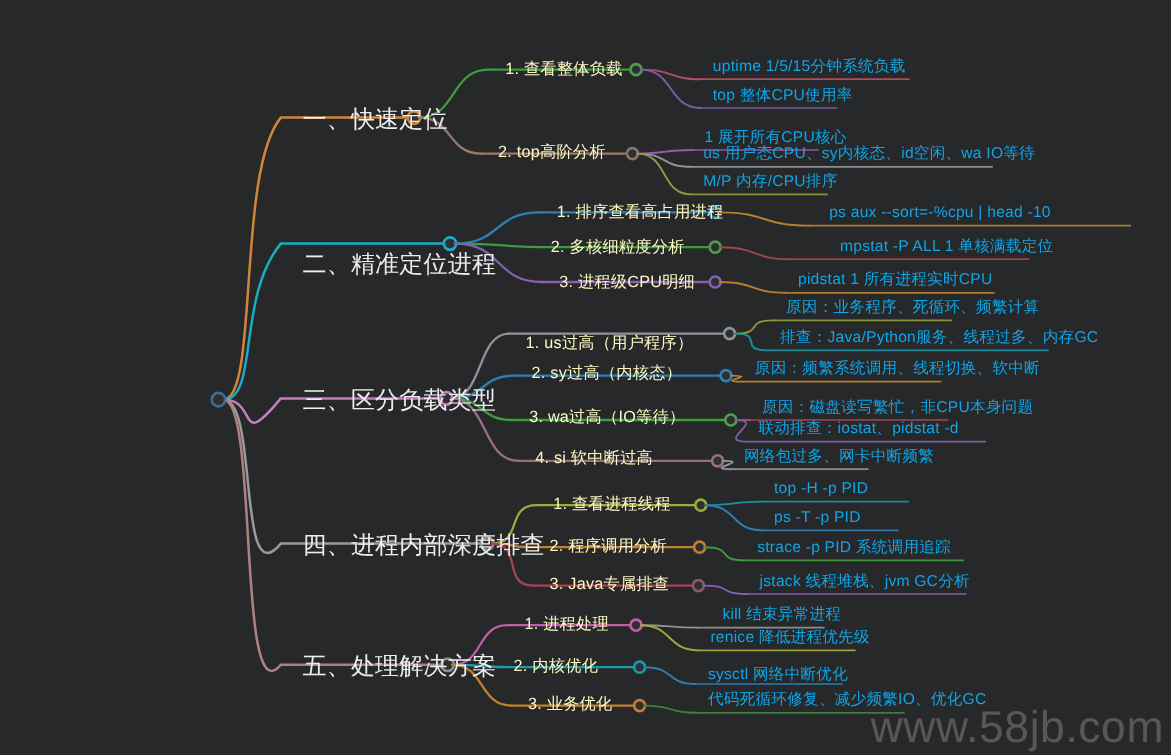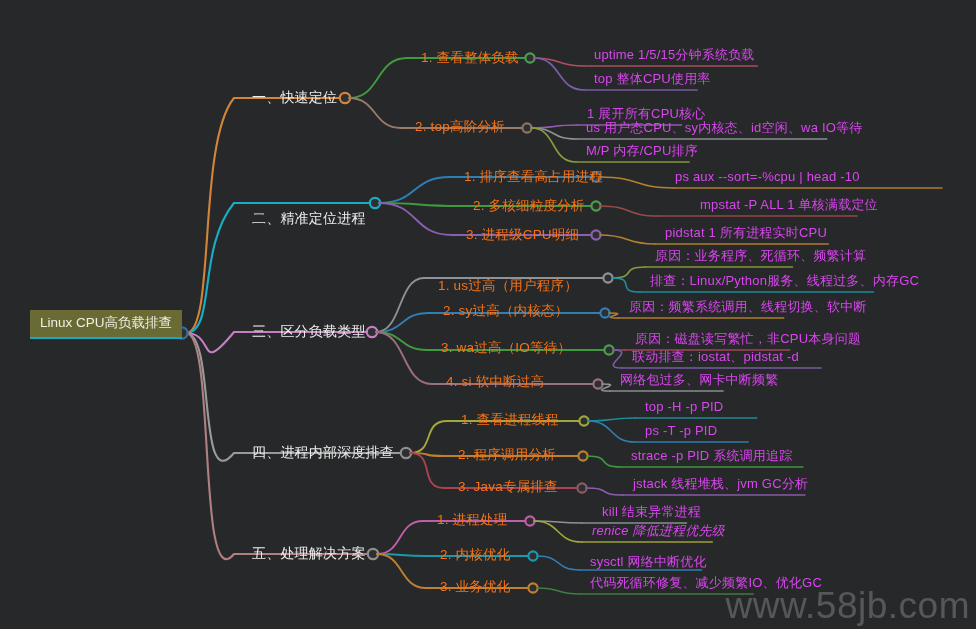--- a/index.html
+++ b/index.html
@@ -31,23 +31,23 @@
   .root-node {
     position: absolute;
     background: #6a6b34;
     color: #f0efe2;
     font-size: 13.5px;
     padding: 5px 10px 5px 10px;
     white-space: nowrap;
     line-height: 1.25;
     box-sizing: border-box;
   }
-  .lvl1 { font-size: 14px; color: #ededed; }
-  .lvl2 { font-size: 13.5px; color: #f97316; }
-  .lvl3 { font-size: 13px; color: #d946ef; }
+  .lvl1 { font-size: 20px; color: #ededed; }
+  .lvl2 { font-size: 13.5px; color: #fef9c3; }
+  .lvl3 { font-size: 13px; color: #0ea5e9; }
   .watermark {
     position: absolute;
     right: 6px;
     bottom: 2px;
     font-size: 37px;
     color: rgba(255,255,255,0.22);
     letter-spacing: 0.5px;
     font-family: "Liberation Sans", "DejaVu Sans", sans-serif;
     pointer-events: none;
     user-select: none;
@@ -169,63 +169,60 @@
       <path d="M 537 556 C 563 556, 554 570, 580 570" fill="none" stroke="#2f7fb5" stroke-width="1.6" stroke-linecap="round"></path>
       <path d="M 580 570 L 701.8 570" fill="none" stroke="#2f7fb5" stroke-width="1.4" stroke-linecap="round" opacity="0.95"></path>
       <path d="M 377 554 C 403.95 554, 399.05 588, 426 588" fill="none" stroke="#c08030" stroke-width="1.9" stroke-linecap="round"></path>
       <path d="M 426 588 L 533 588" fill="none" stroke="#c08030" stroke-width="1.9" stroke-linecap="round"></path>
       <circle cx="533" cy="588" r="4.6" fill="#2e2f30" stroke="#c08030" stroke-width="2.2"></circle>
       <path d="M 537 588 C 563 588, 554 594, 580 594" fill="none" stroke="#3f7f3f" stroke-width="1.6" stroke-linecap="round"></path>
       <path d="M 580 594 L 753.4 594" fill="none" stroke="#3f7f3f" stroke-width="1.4" stroke-linecap="round" opacity="0.95"></path>
       <circle cx="182" cy="333" r="5.6" fill="#2e2f30" stroke="#3a6f99" stroke-width="2.2"></circle>
     </svg>
 
-  <div class="root-node" id="root-node" style="left: 30px; top: 310px; min-width: 152px; border-bottom: 2px solid rgb(24, 169, 196);">
-    <span>Linux CPU高负载排查</span>
-  </div>
 
   <div id="labels">
       <div class="node-label lvl1" style="left: 252px; top: 90px;">一、快速定位</div>
       <div class="node-label lvl2" style="left: 421px; top: 51px;">1. 查看整体负载</div>
       <div class="node-label lvl3" style="left: 594px; top: 48px;">uptime 1/5/15分钟系统负载</div>
       <div class="node-label lvl3" style="left: 594px; top: 72px;">top 整体CPU使用率</div>
       <div class="node-label lvl2" style="left: 415px; top: 120px;">2. top高阶分析</div>
       <div class="node-label lvl3" style="left: 587px; top: 107px;">1 展开所有CPU核心</div>
       <div class="node-label lvl3" style="left: 586px; top: 121px;">us 用户态CPU、sy内核态、id空闲、wa IO等待</div>
       <div class="node-label lvl3" style="left: 586px; top: 144px;">M/P 内存/CPU排序</div>
       <div class="node-label lvl1" style="left: 252px; top: 195px; margin-top: 16px;">二、精准定位进程</div>
       <div class="node-label lvl2" style="left: 464px; top: 170px;">1. 排序查看高占用进程</div>
-      <div class="node-label lvl3" style="left: 675px; top: 170px;">ps aux --sort=-%cpu | head -10</div>
-      <div class="node-label lvl2" style="left: 473px; top: 199px;">2. 多核细粒度分析</div>
+      <div class="node-label lvl3" style="left: 691px; top: 170px;">ps aux --sort=-%cpu | head -10</div>
+      <div class="node-label lvl2" style="left: 459px; top: 199px;">2. 多核细粒度分析</div>
       <div class="node-label lvl3" style="left: 668px; top: 198px; margin-left: 32px;">mpstat -P ALL 1 单核满载定位</div>
       <div class="node-label lvl2" style="left: 466px; top: 228px;">3. 进程级CPU明细</div>
       <div class="node-label lvl3" style="left: 665px; top: 226px;">pidstat 1 所有进程实时CPU</div>
       <div class="node-label lvl1" style="left: 252px; top: 324px;">三、区分负载类型</div>
       <div class="node-label lvl2" style="left: 438px; top: 279px;">1. us过高（用户程序）</div>
       <div class="node-label lvl3" style="left: 655px; top: 249px;">原因：业务程序、死循环、频繁计算</div>
-      <div class="node-label lvl3" style="left: 650px; top: 274px;">排查：Linux/Python服务、线程过多、内存GC</div>
+      <div class="node-label lvl3" style="left: 650px; top: 274px;">排查：Java/Python服务、线程过多、内存GC</div>
       <div class="node-label lvl2" style="left: 443px; top: 304px;">2. sy过高（内核态）</div>
       <div class="node-label lvl3" style="left: 629px; top: 300px;">原因：频繁系统调用、线程切换、软中断</div>
       <div class="node-label lvl2" style="left: 441px; top: 341px;">3. wa过高（IO等待）</div>
       <div class="node-label lvl3" style="left: 635px; top: 332px;">原因：磁盘读写繁忙，非CPU本身问题</div>
       <div class="node-label lvl3" style="left: 632px; top: 350px;">联动排查：iostat、pidstat -d</div>
       <div class="node-label lvl2" style="left: 446px; top: 375px;">4. si 软中断过高</div>
       <div class="node-label lvl3" style="left: 620px; top: 373px;">网络包过多、网卡中断频繁</div>
       <div class="node-label lvl1" style="left: 252px; top: 445px;">四、进程内部深度排查</div>
       <div class="node-label lvl2" style="left: 461px; top: 413px;">1. 查看进程线程</div>
       <div class="node-label lvl3" style="left: 645px; top: 400px;">top -H -p PID</div>
       <div class="node-label lvl3" style="left: 645px; top: 424px; text-align: right;">ps -T -p PID</div>
       <div class="node-label lvl2" style="left: 458px; top: 448px;">2. 程序调用分析</div>
       <div class="node-label lvl3" style="left: 631px; top: 449px;">strace -p PID 系统调用追踪</div>
       <div class="node-label lvl2" style="left: 458px; top: 480px;">3. Java专属排查</div>
       <div class="node-label lvl3" style="left: 633px; top: 477px;">jstack 线程堆栈、jvm GC分析</div>
       <div class="node-label lvl1" style="left: 252px; top: 546px;">五、处理解决方案</div>
       <div class="node-label lvl2" style="left: 437px; top: 513px;">1. 进程处理</div>
       <div class="node-label lvl3" style="left: 592px; top: 505px; padding-left: 10px;">kill 结束异常进程</div>
-      <div class="node-label lvl3" style="left: 592px; top: 524px; font-style: italic;">renice 降低进程优先级</div>
-      <div class="node-label lvl2" style="left: 440px; top: 548px;">2. 内核优化</div>
+      <div class="node-label lvl3" style="left: 592px; top: 524px;">renice 降低进程优先级</div>
+      <div class="node-label lvl2" style="left: 428px; top: 548px;">2. 内核优化</div>
       <div class="node-label lvl3" style="left: 590px; top: 531px; margin-top: 24px;">sysctl 网络中断优化</div>
       <div class="node-label lvl2" style="left: 440px; top: 580px;">3. 业务优化</div>
       <div class="node-label lvl3" style="left: 590px; top: 576px;">代码死循环修复、减少频繁IO、优化GC</div>
     </div>
 
   <div class="watermark">www.58jb.com</div>
 </div>
 
 </body></html>

